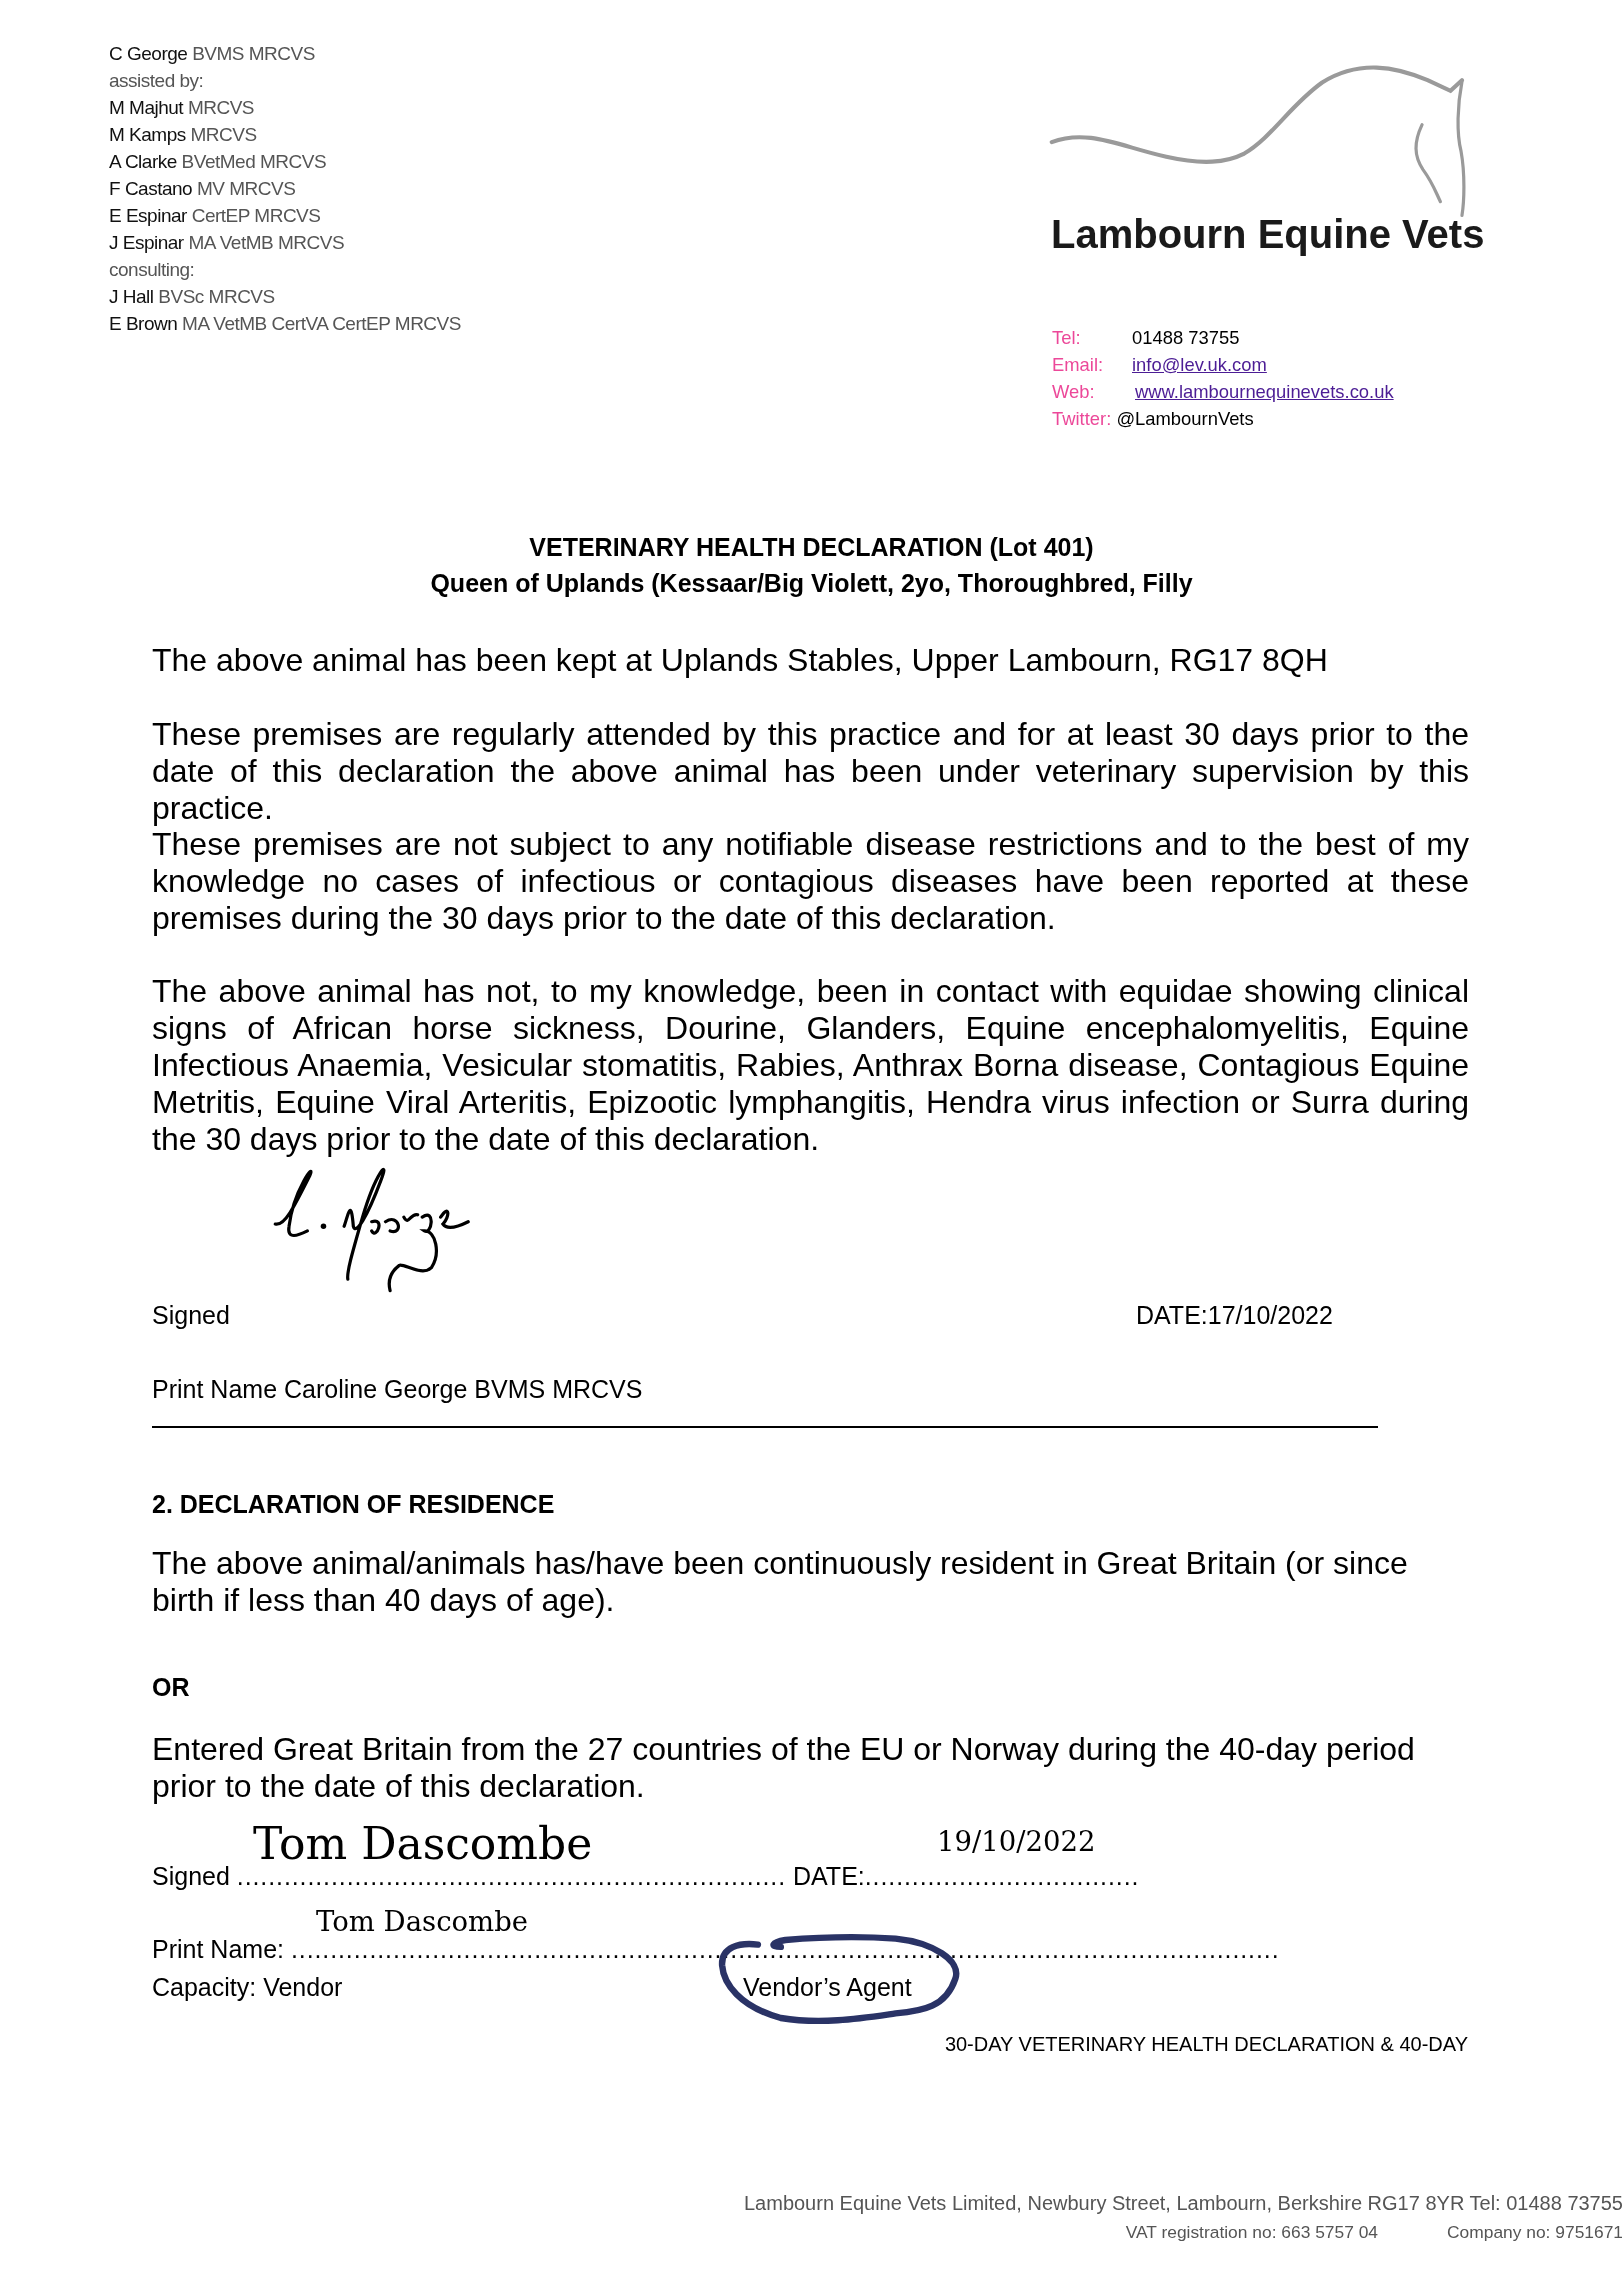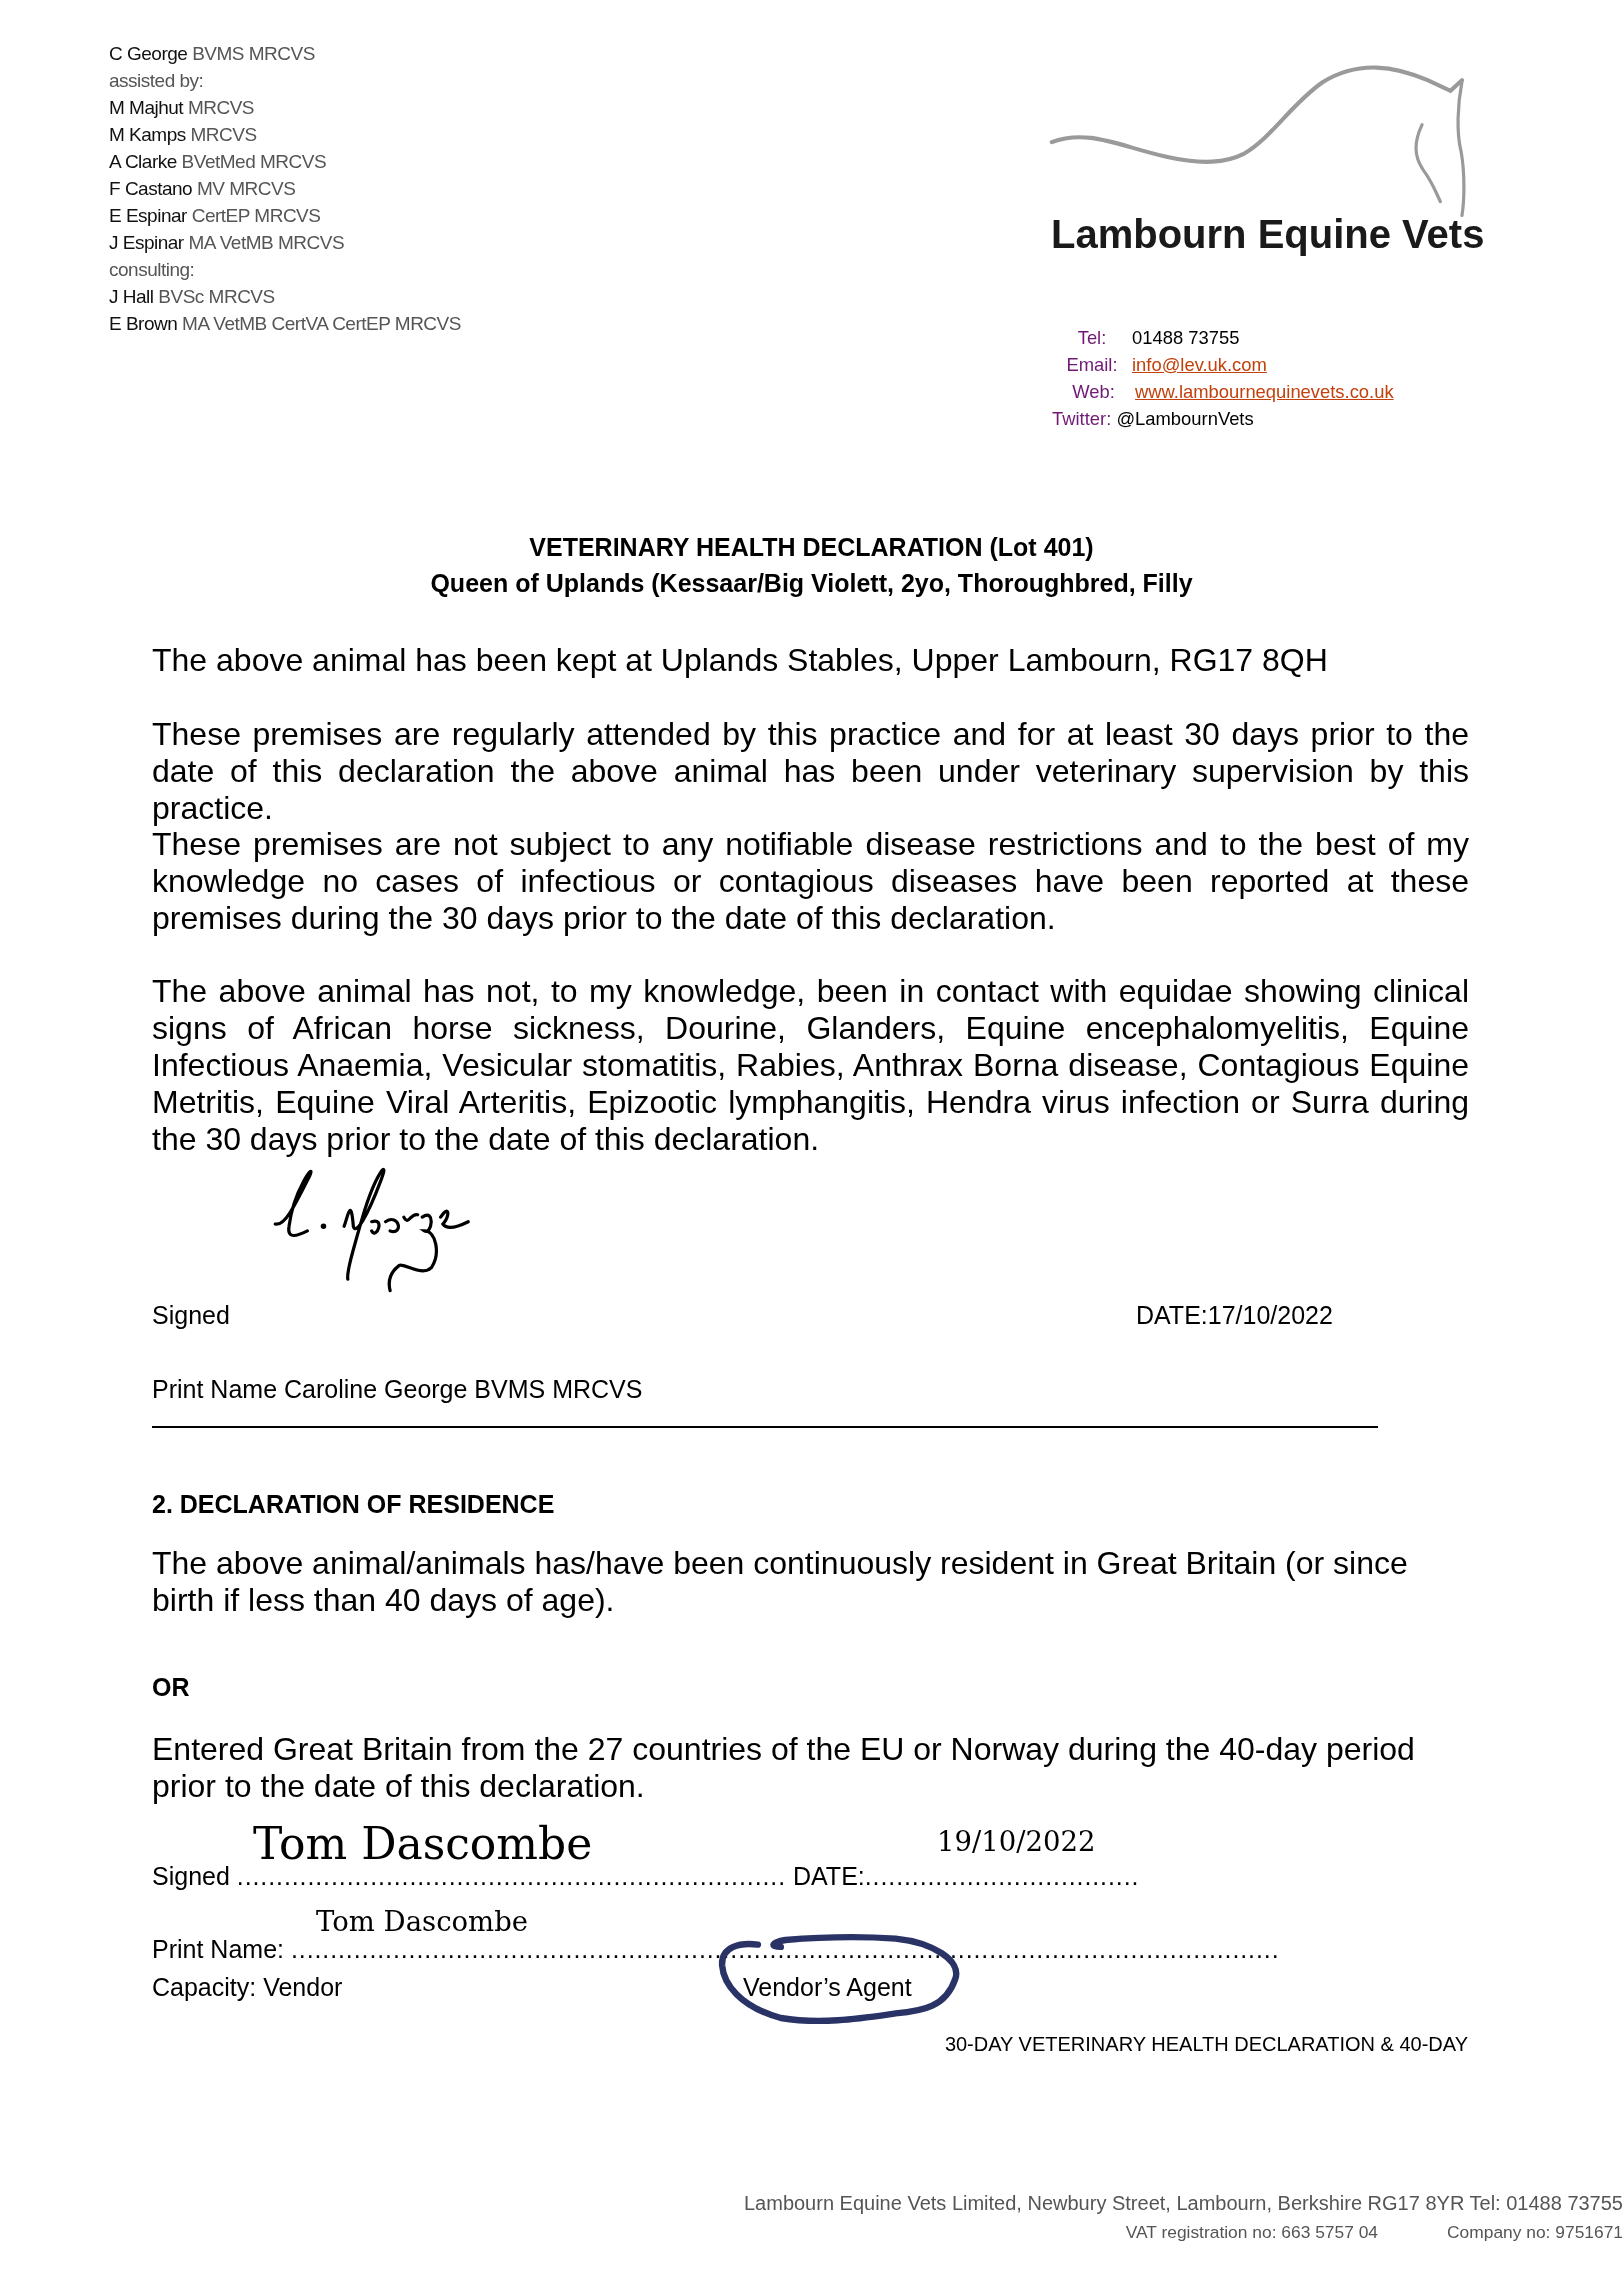--- a/index.html
+++ b/index.html
@@ -14,23 +14,23 @@
   .staff .qual { color: #555; }
   .staff .lbl { color: #555; }
 
   
   .logo-svg { left: 1047px; top: 55px; width: 477px; height: 165px; }
   .logo-text { left: 1051px; top: 212px; font-size: 40px; font-weight: bold; color: #1a1a1a;
                letter-spacing: 0px; white-space: nowrap; }
 
   
   .contact { left: 1052px; top: 324px; font-size: 18.4px; line-height: 27px; white-space: nowrap; }
-  .contact .k { color: #701a75; display: inline-block; text-align: center; }
+  .contact .k { color: #ec4899; display: inline-block; }
   .contact .v { color: #000; }
-  .contact a { color: #c2410c; text-decoration: underline; }
+  .contact a { color: #4c1d95; text-decoration: underline; }
 
   
   .title { left: 0; width: 1623px; text-align: center; font-weight: bold; font-size: 25px; white-space: nowrap; }
 
   
   .para { left: 152px; width: 1317px; font-size: 32px; line-height: 37px; text-align: justify; }
   .line { left: 152px; font-size: 25px; white-space: nowrap; margin-top: 16px; }
   .bold { font-weight: bold; }
 
   .hand { font-family: "DejaVu Serif", serif; }

